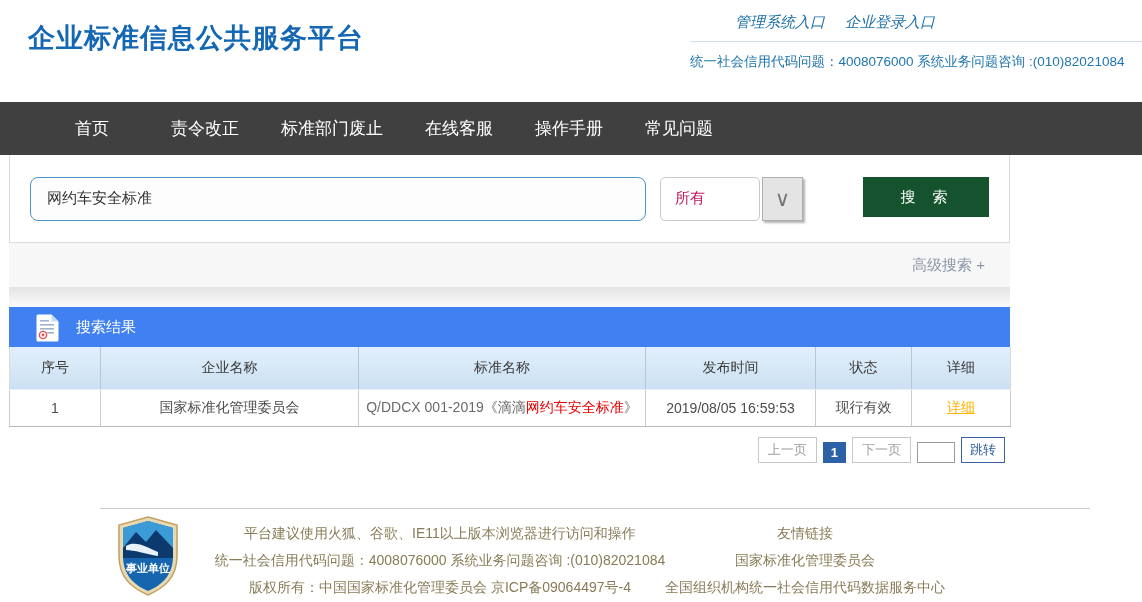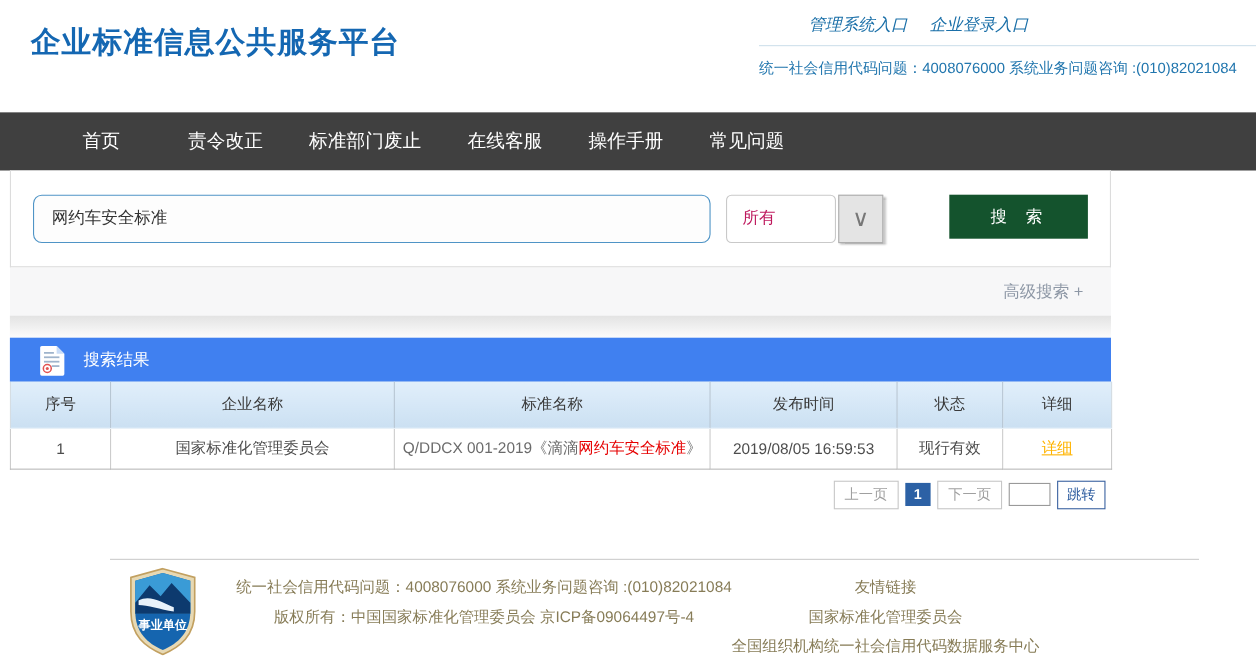--- a/index.html
+++ b/index.html
@@ -66,21 +66,21 @@
   .results-table td { height: 37px; background: #fff; text-align: center;
     font-size: 14px; color: #4d4d4d; border-right: 1px solid #ccc;
     border-bottom: 1px solid #b9b9b9; white-space: nowrap; overflow: hidden; }
   .results-table td:first-child { border-left: 1px solid #ccc; }
   .std-text { color: #6b6b6b; }
   .std-highlight { color: #e60000; }
   .detail-link { color: #ffb400; text-decoration: underline; font-size: 14px; }
 
   
   .pagination { margin-top: 10px; display: flex; justify-content: flex-end;
-    align-items: center; gap: 6px; padding-right: 5px; }
+    align-items: flex-end; gap: 6px; padding-right: 5px; }
   .page-btn { border: 1px solid #c7c7c7; color: #a0a0a0; background: #fff;
     font-size: 13px; padding: 3px 9px; cursor: pointer; text-decoration: none; }
   .page-current { background: #2c61a5; color: #fff; font-size: 13px;
     font-weight: bold; padding: 3px 8px; cursor: pointer; }
   .jump-input { width: 38px; height: 21px; border: 1px solid #9a9a9a; outline: none;
     font-size: 13px; padding: 0 3px; }
   .jump-btn { border: 1px solid #3a62a0; color: #2a5a9e; background: #fff;
     font-size: 13px; padding: 3px 8px; cursor: pointer; font-family: Liberation Serif, serif; }
 
   
@@ -202,20 +202,21 @@
       <svg width="64" height="80" viewBox="0 0 64 80">
         <path d="M32 1 L61 9 V40 C61 62 48 72 32 79 C16 72 3 62 3 40 V9 Z" fill="#e7d9b4" stroke="#c2a060" stroke-width="1.5"></path>
         <path d="M32 5 L57 12 V40 C57 59 46 69 32 75 C18 69 7 59 7 40 V12 Z" fill="#1565af"></path>
         <path d="M32 5 L57 12 V42 H7 V12 Z" fill="#3a9bd6"></path>
         <path d="M7 32 L20 16 L30 26 L40 14 L57 32 V42 H7 Z" fill="#0d3a6e"></path>
         <path d="M10 30 C20 24 32 32 42 36 L42 40 C30 38 18 34 10 34 Z" fill="#e8f2fa"></path>
         <text x="32" y="56" text-anchor="middle" font-size="11" font-weight="bold" fill="#ffffff" font-family="Liberation Sans, sans-serif">事业单位</text>
       </svg>
     </div>
     <div class="footer-center">
+      <div>平台建议使用火狐、谷歌、IE11以上版本浏览器进行访问和操作</div>
       <div>统一社会信用代码问题：4008076000 系统业务问题咨询 :(010)82021084</div>
       <div>版权所有：中国国家标准化管理委员会  京ICP备09064497号-4</div>
     </div>
     <div class="footer-right">
       <div>友情链接</div>
       <div><a href="#">国家标准化管理委员会</a></div>
       <div><a href="#">全国组织机构统一社会信用代码数据服务中心</a></div>
     </div>
   </div>
 </div>

